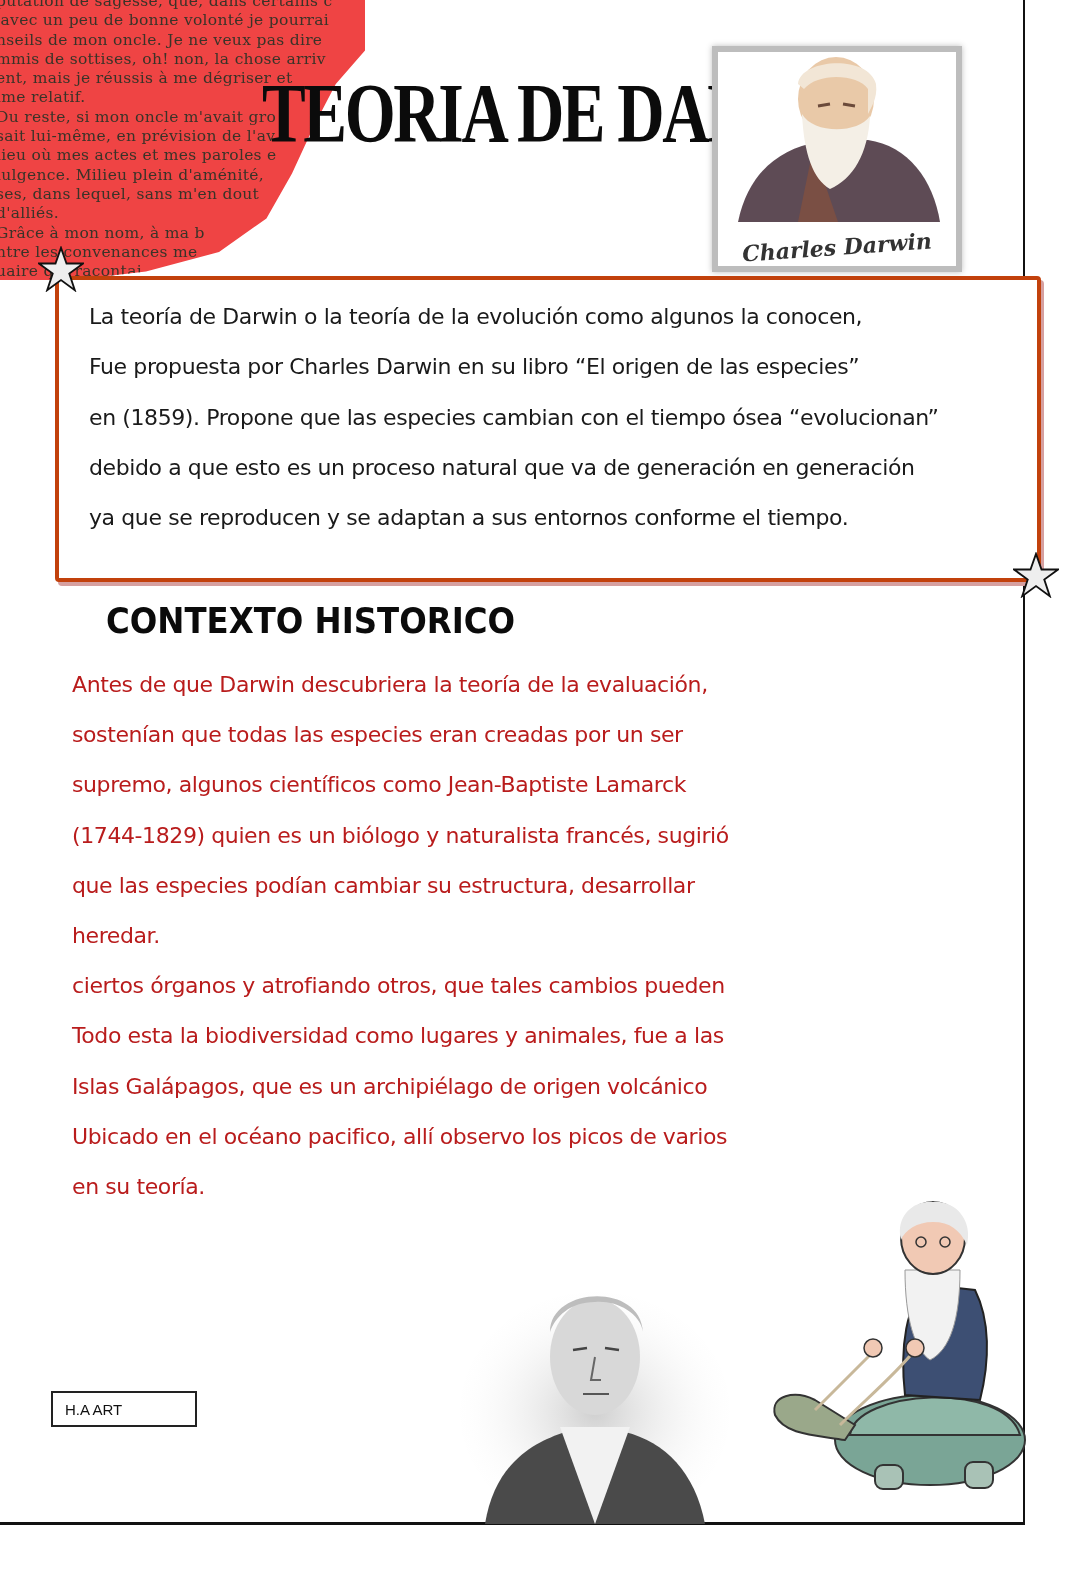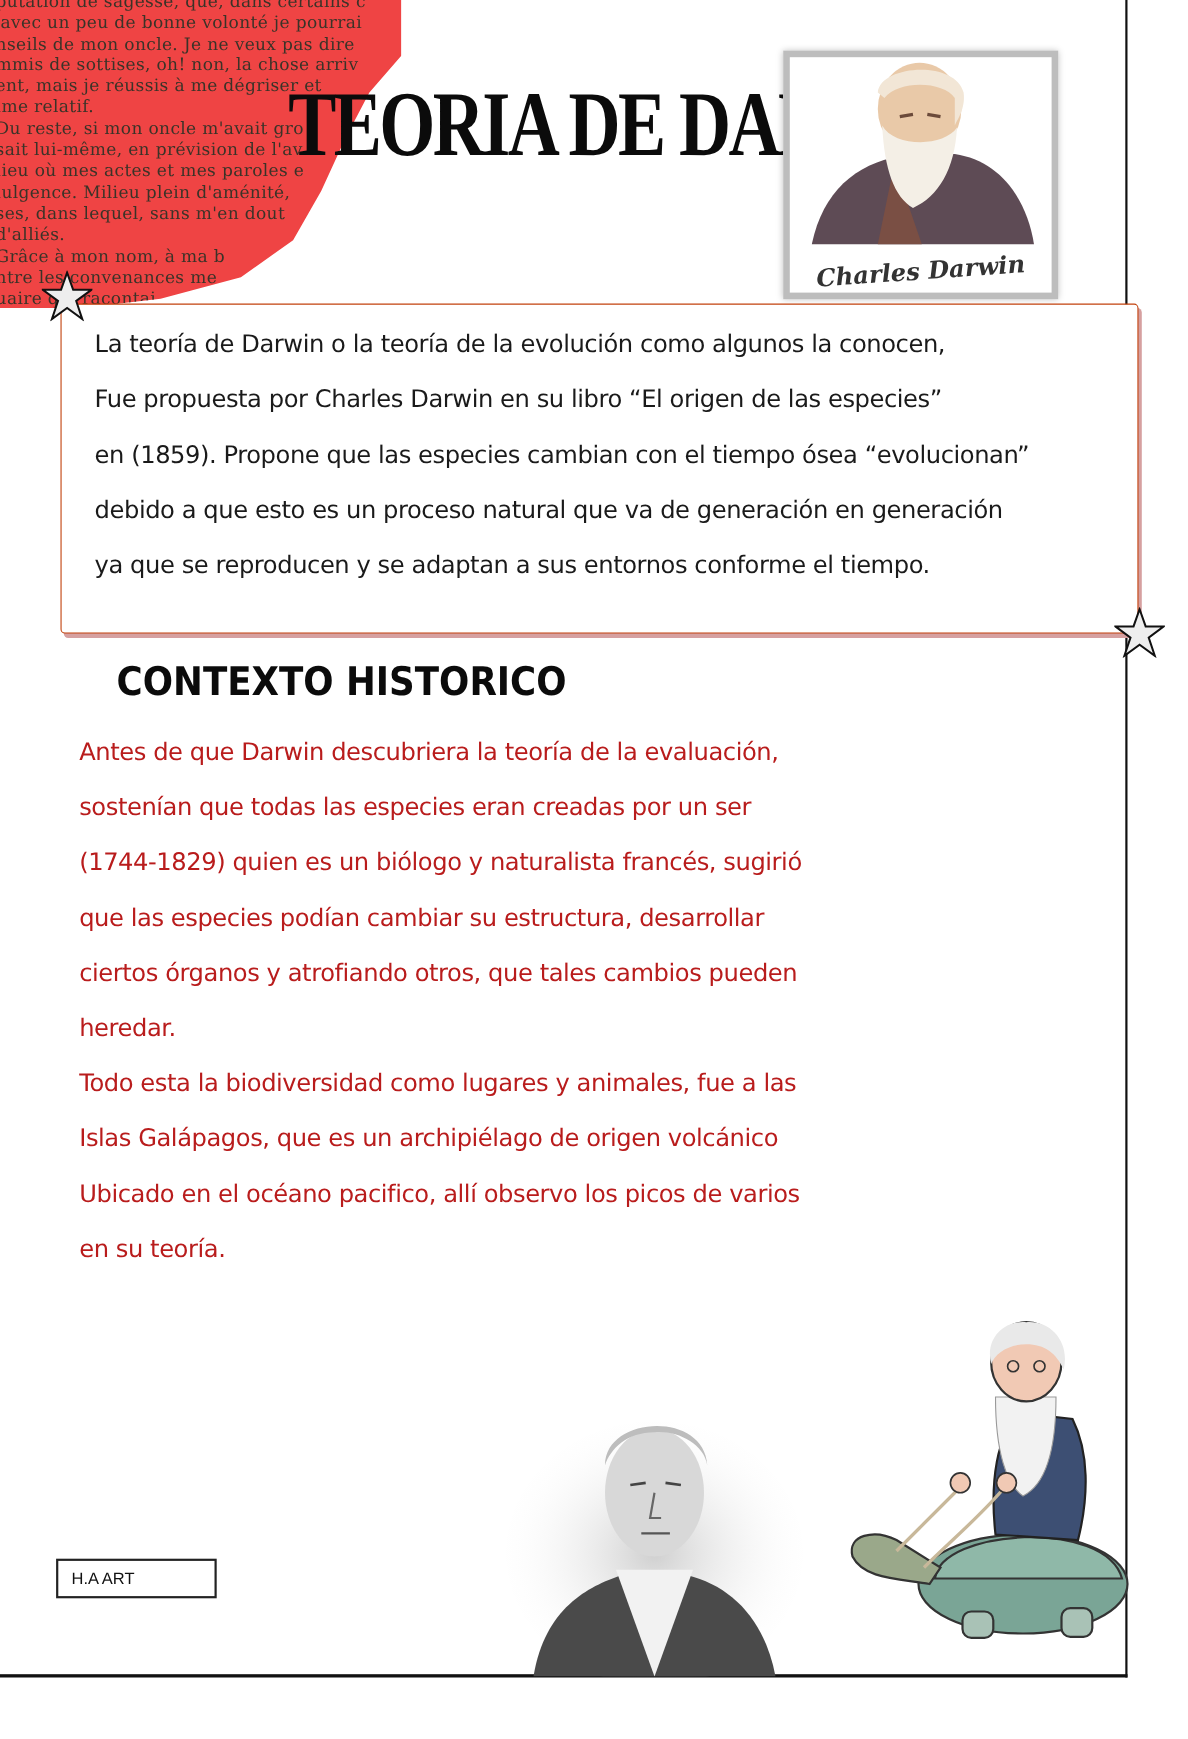--- a/index.html
+++ b/index.html
@@ -14,32 +14,32 @@
     clip-path: polygon(0 0, 100% 0, 100% 18%, 92% 30%, 86% 45%, 80% 62%, 73% 78%, 60% 90%, 40% 97%, 20% 100%, 0 100%);
     overflow:hidden; }
   .news-line { font-family:"DejaVu Serif", serif; font-size:15.5px; line-height:19.3px; color:#3a3328; white-space:nowrap; letter-spacing:0.3px; }
 
   .title { position:absolute; left:262px; top:66px; font-family:"Liberation Serif", serif; font-weight:bold;
     font-size:84px; line-height:96px; letter-spacing:-3px; transform:scaleX(0.78); transform-origin:left top; color:#0b0b0b; white-space:nowrap; }
 
   .portrait-box { position:absolute; left:712px; top:46px; width:238px; height:214px; border:6px solid #bdbdbd; background:#fff; box-shadow:0 0 6px rgba(0,0,0,.25); }
   .portrait-caption { position:absolute; left:0; right:0; bottom:6px; text-align:center; font-family:"DejaVu Serif", serif; font-style:italic; font-weight:bold; font-size:22px; color:#333; transform:rotate(-4deg); }
 
-  .intro-box { position:absolute; left:55px; top:276px; width:978px; height:298px; border:1px solid #c2410c; border-radius:4px; box-shadow:3px 4px 0 #d6a0a0; background:#fff; }
+  .intro-box { position:absolute; left:55px; top:276px; width:978px; height:298px; border:4px solid #c2410c; border-radius:4px; box-shadow:3px 4px 0 #d6a0a0; background:#fff; }
   .intro-text { position:absolute; left:30px; top:12px; right:20px; font-family:"DejaVu Sans", sans-serif; font-size:22px; line-height:50.3px; color:#1a1a1a; letter-spacing:-0.4px; }
   .intro-line { white-space:nowrap; }
 
   .star { position:absolute; width:46px; height:46px; }
 
   .section-title { position:absolute; left:106px; top:600px; font-family:"DejaVu Sans", sans-serif; font-weight:bold; font-size:36px; letter-spacing:0px; transform:scaleX(0.9); transform-origin:left top; color:#0b0b0b; }
 
   .body-text { position:absolute; left:72px; top:660px; font-family:"DejaVu Sans", sans-serif; font-size:22px; line-height:50.2px; color:#b91c1c; letter-spacing:-0.4px; }
   .body-line { white-space:nowrap; }
 
-  .signature { position:absolute; left:51px; top:1391px; width:146px; height:36px; border:2px solid #222; box-sizing:border-box; font-family:"Liberation Sans", sans-serif; font-size:15px; line-height:34px; padding-left:12px; color:#111;margin-top:26px; }
+  .signature { position:absolute; left:51px; top:1391px; width:146px; height:36px; border:2px solid #222; box-sizing:border-box; font-family:"Liberation Sans", sans-serif; font-size:15px; line-height:34px; padding-left:12px; color:#111; }
 
   .lamarck { position:absolute; left:455px; top:1262px; width:275px; height:262px; }
   .darwin-turtle { position:absolute; left:755px; top:1200px; width:290px; height:290px; }
 </style>
 </head>
 <body>
 
 <div class="frame-right"></div>
 <div class="frame-bottom"></div>
 
@@ -92,24 +92,25 @@
 </svg>
 <svg class="star" style="left:1013px; top:552px;" viewBox="0 0 50 50">
   <polygon points="25,2 31,19 49,19 34,30 40,48 25,37 10,48 16,30 1,19 19,19" fill="#eeeeee" stroke="#111" stroke-width="2"></polygon>
 </svg>
 
 <div class="section-title">CONTEXTO HISTORICO</div>
 
 <div class="body-text">
   <div class="body-line">Antes de que Darwin descubriera la teoría de la evaluación,</div>
   <div class="body-line">sostenían que todas las especies eran creadas por un ser</div>
+  <div class="body-line">supremo, algunos científicos como Jean-Baptiste Lamarck</div>
   <div class="body-line">(1744-1829) quien es un biólogo y naturalista francés, sugirió</div>
   <div class="body-line">que las especies podían cambiar su estructura, desarrollar</div>
+  <div class="body-line">heredar.</div>
   <div class="body-line">ciertos órganos y atrofiando otros, que tales cambios pueden</div>
-  <div class="body-line">heredar.</div>
   <div class="body-line">Todo esta la biodiversidad como lugares y animales, fue a las</div>
   <div class="body-line">Islas Galápagos, que es un archipiélago de origen volcánico</div>
   <div class="body-line">Ubicado en el océano pacifico, allí observo los picos de varios</div>
   <div class="body-line">en su teoría.</div>
 </div>
 
 <div class="signature">H.A ART</div>
 
 <svg class="lamarck" viewBox="0 0 275 262">
   <defs>

